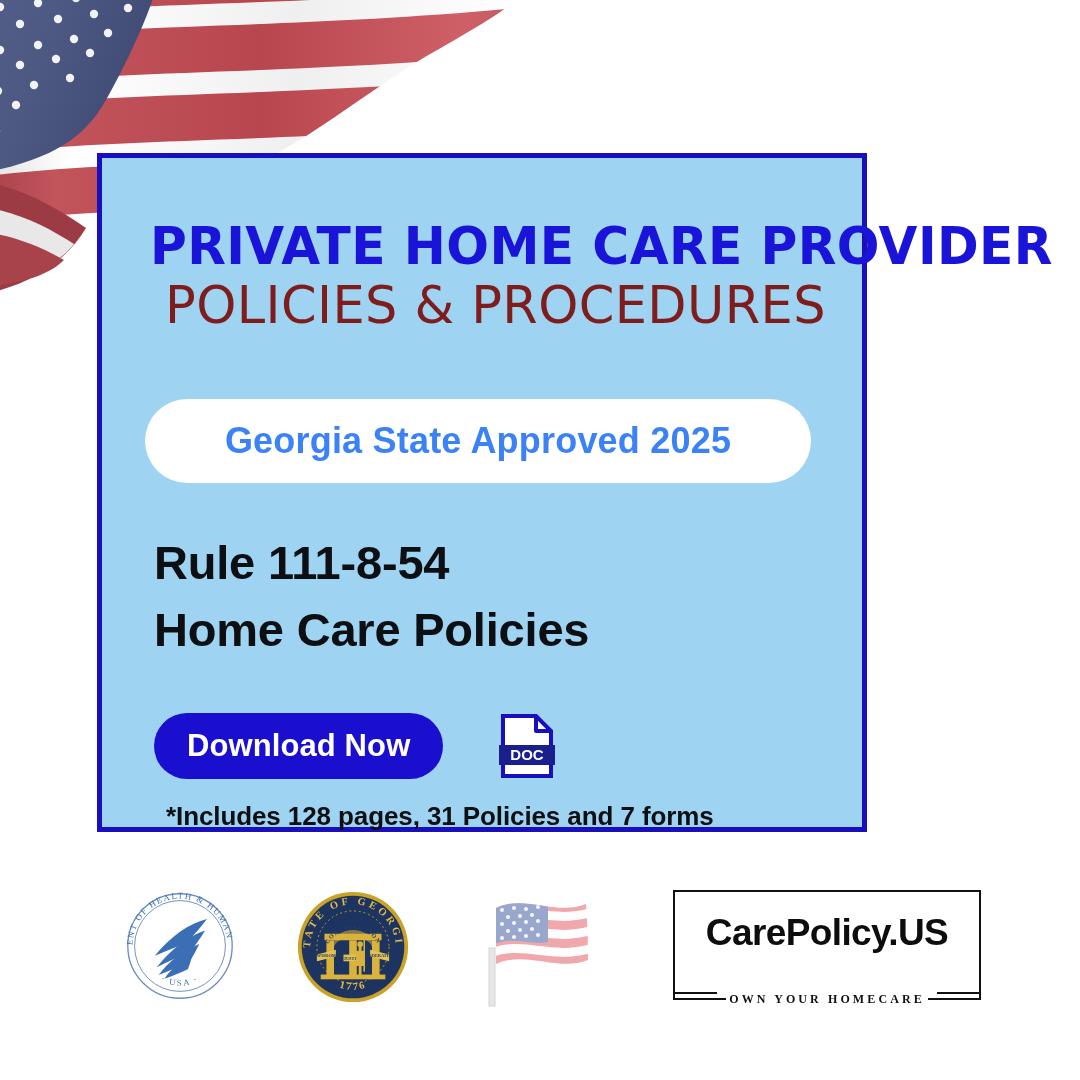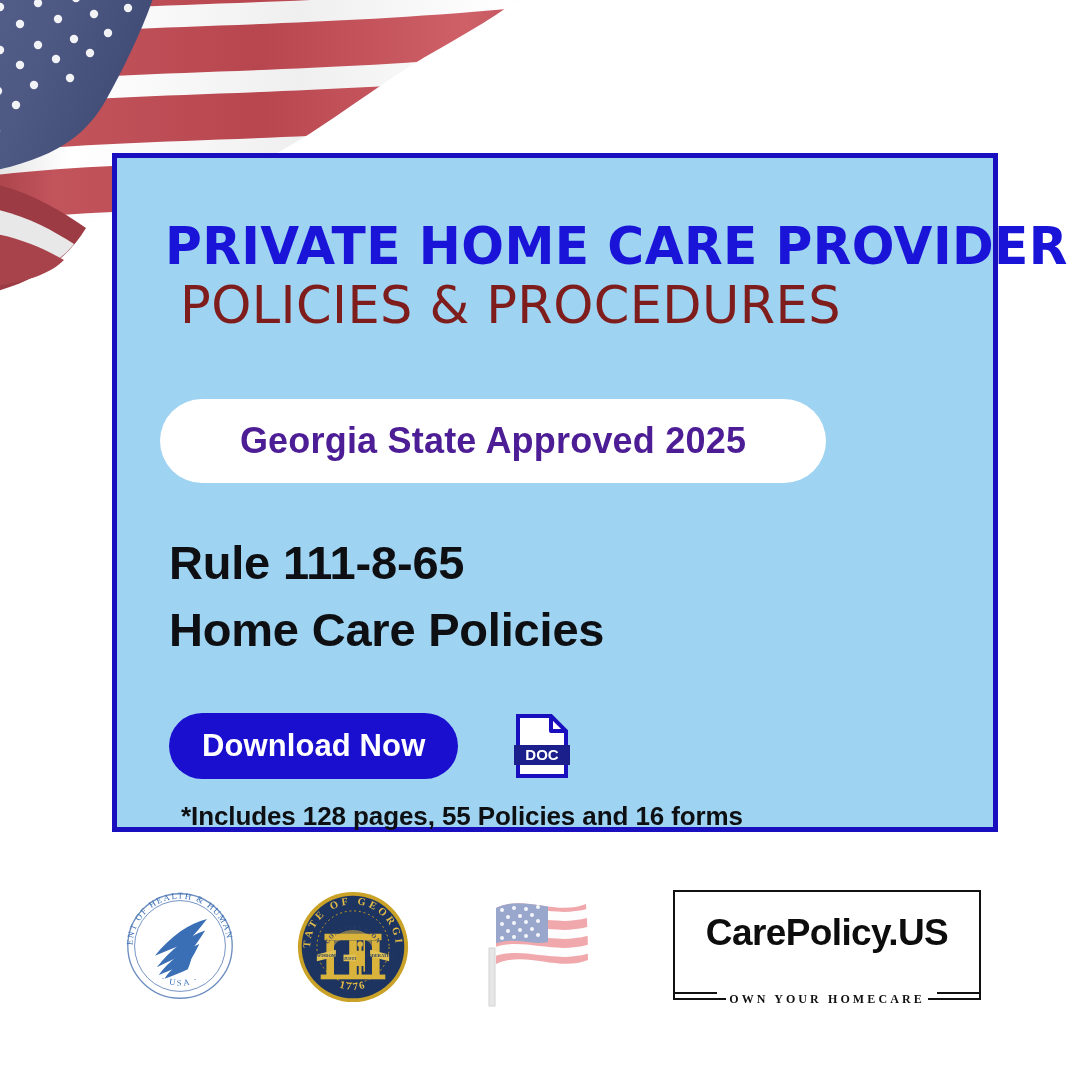--- a/index.html
+++ b/index.html
@@ -22,23 +22,23 @@
     left: -22px;
     top: -26px;
     width: 640px;
     height: 330px;
     pointer-events: none;
   }
 
   
   #promo-card {
     position: absolute;
-    left: 112px;
+    left: 97px;
     top: 153px;
-    width: 886px;
+    width: 770px;
     height: 679px;
     background: #9ed3f2;
     border: 5px solid #1a0fbe;
     box-sizing: border-box;
   }
 
   #headline-block {
     position: absolute;
     left: 48px;
     top: 62px;
@@ -77,21 +77,21 @@
     background: #ffffff;
     border-radius: 42px;
     display: flex;
     align-items: center;
     justify-content: center;
   }
   #approval-badge .badge-text {
     font-family: "Liberation Sans", sans-serif;
     font-size: 36px;
     font-weight: 700;
-    color: #4c1d95;
+    color: #3b82f6;
     letter-spacing: 0.2px;
     white-space: nowrap;
   }
 
   
   #rule-block {
     position: absolute;
     left: 52px;
     top: 372px;
   }
@@ -317,36 +317,36 @@
   <div id="headline-block">
     <div class="headline-line1">PRIVATE HOME CARE PROVIDER</div>
     <div class="headline-line2">POLICIES &amp; PROCEDURES</div>
   </div>
 
   <div id="approval-badge">
     <span class="badge-text">Georgia State Approved 2025</span>
   </div>
 
   <div id="rule-block">
-    <div class="rule-line">Rule 111-8-65</div>
+    <div class="rule-line">Rule 111-8-54</div>
     <div class="rule-line">Home Care Policies</div>
   </div>
 
   <div id="cta-row">
     <button id="download-button">Download Now</button>
 
     <svg id="doc-icon-wrap" viewBox="0 0 58 66" xmlns="http://www.w3.org/2000/svg">
       <path d="M5,3 H38 L53,18 V63 H5 Z" fill="#ffffff" stroke="#1a0fbe" stroke-width="4"></path>
       <path d="M38,3 V18 H53" fill="none" stroke="#1a0fbe" stroke-width="4" stroke-linejoin="round"></path>
       <rect x="1" y="32" width="56" height="20" fill="#1a1f8c"></rect>
       <text x="29" y="47" text-anchor="middle" font-family="Liberation Sans, sans-serif" font-size="15" font-weight="700" fill="#ffffff">DOC</text>
     </svg>
   </div>
 
-  <div id="footnote">*Includes 128 pages, 55 Policies and 16 forms</div>
+  <div id="footnote">*Includes 128 pages, 31 Policies and 7 forms</div>
 </div>
 
 <div id="footer-logos">
 
   <svg id="hhs-seal" class="footer-item" viewBox="0 0 120 120" xmlns="http://www.w3.org/2000/svg">
     <defs>
       <path id="hhsTop" d="M60,60 m-49,0 a49,49 0 1,1 98,0" fill="none"></path>
       <path id="hhsBot" d="M60,60 m-41,0 a41,41 0 1,0 82,0" fill="none"></path>
     </defs>
     <circle cx="60" cy="60" r="54" fill="#ffffff" stroke="#6f8fc0" stroke-width="1.4"></circle>

